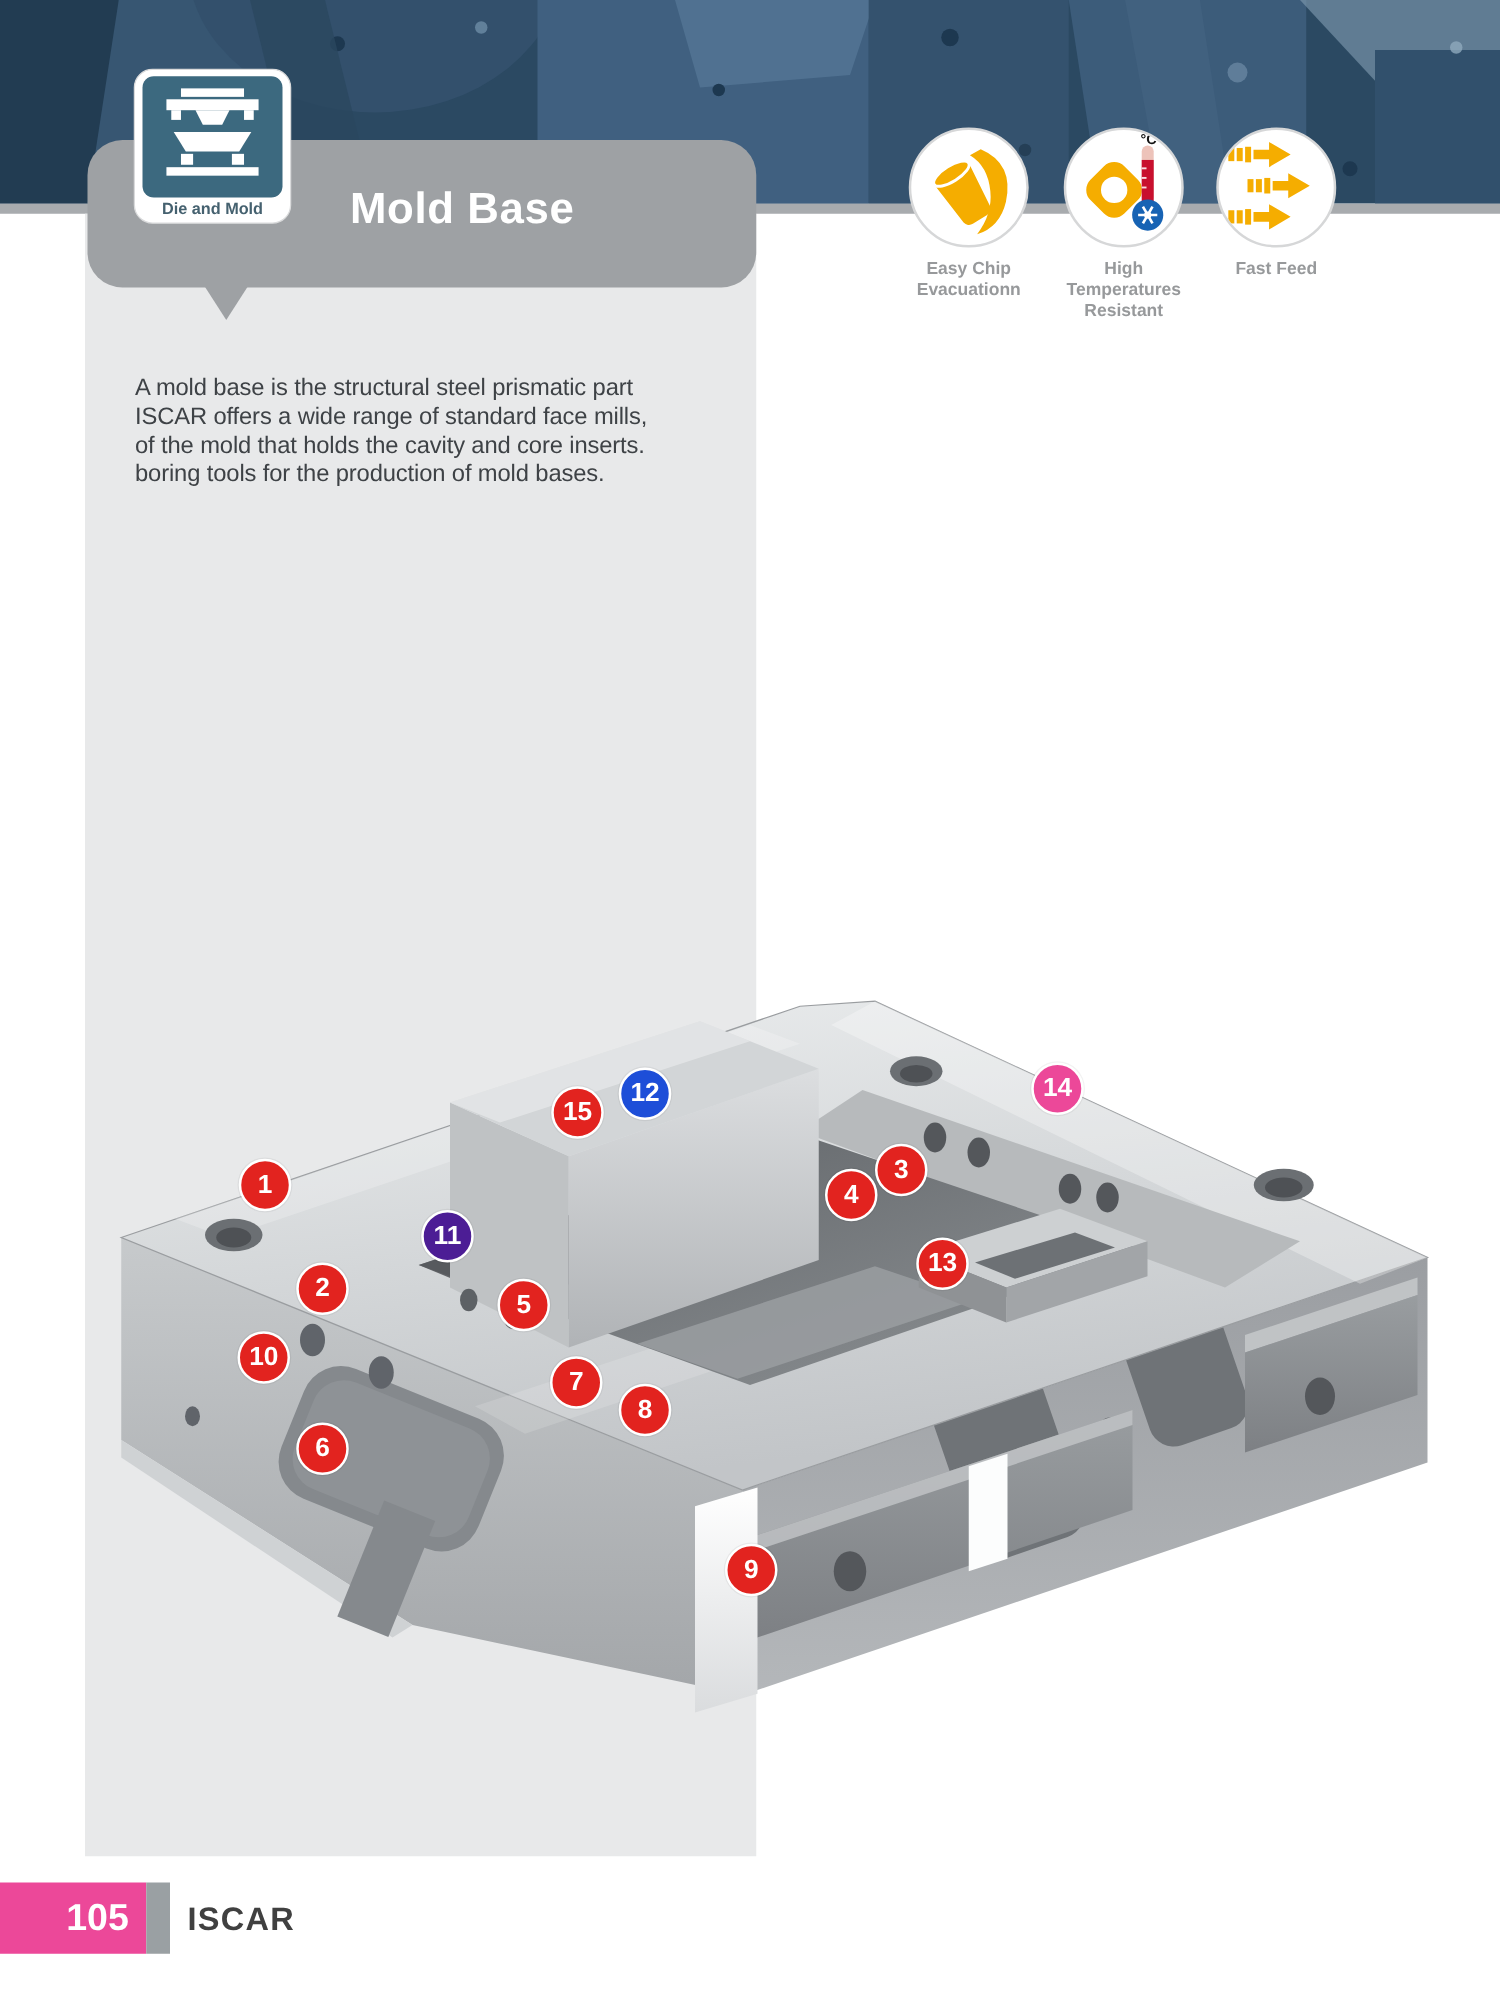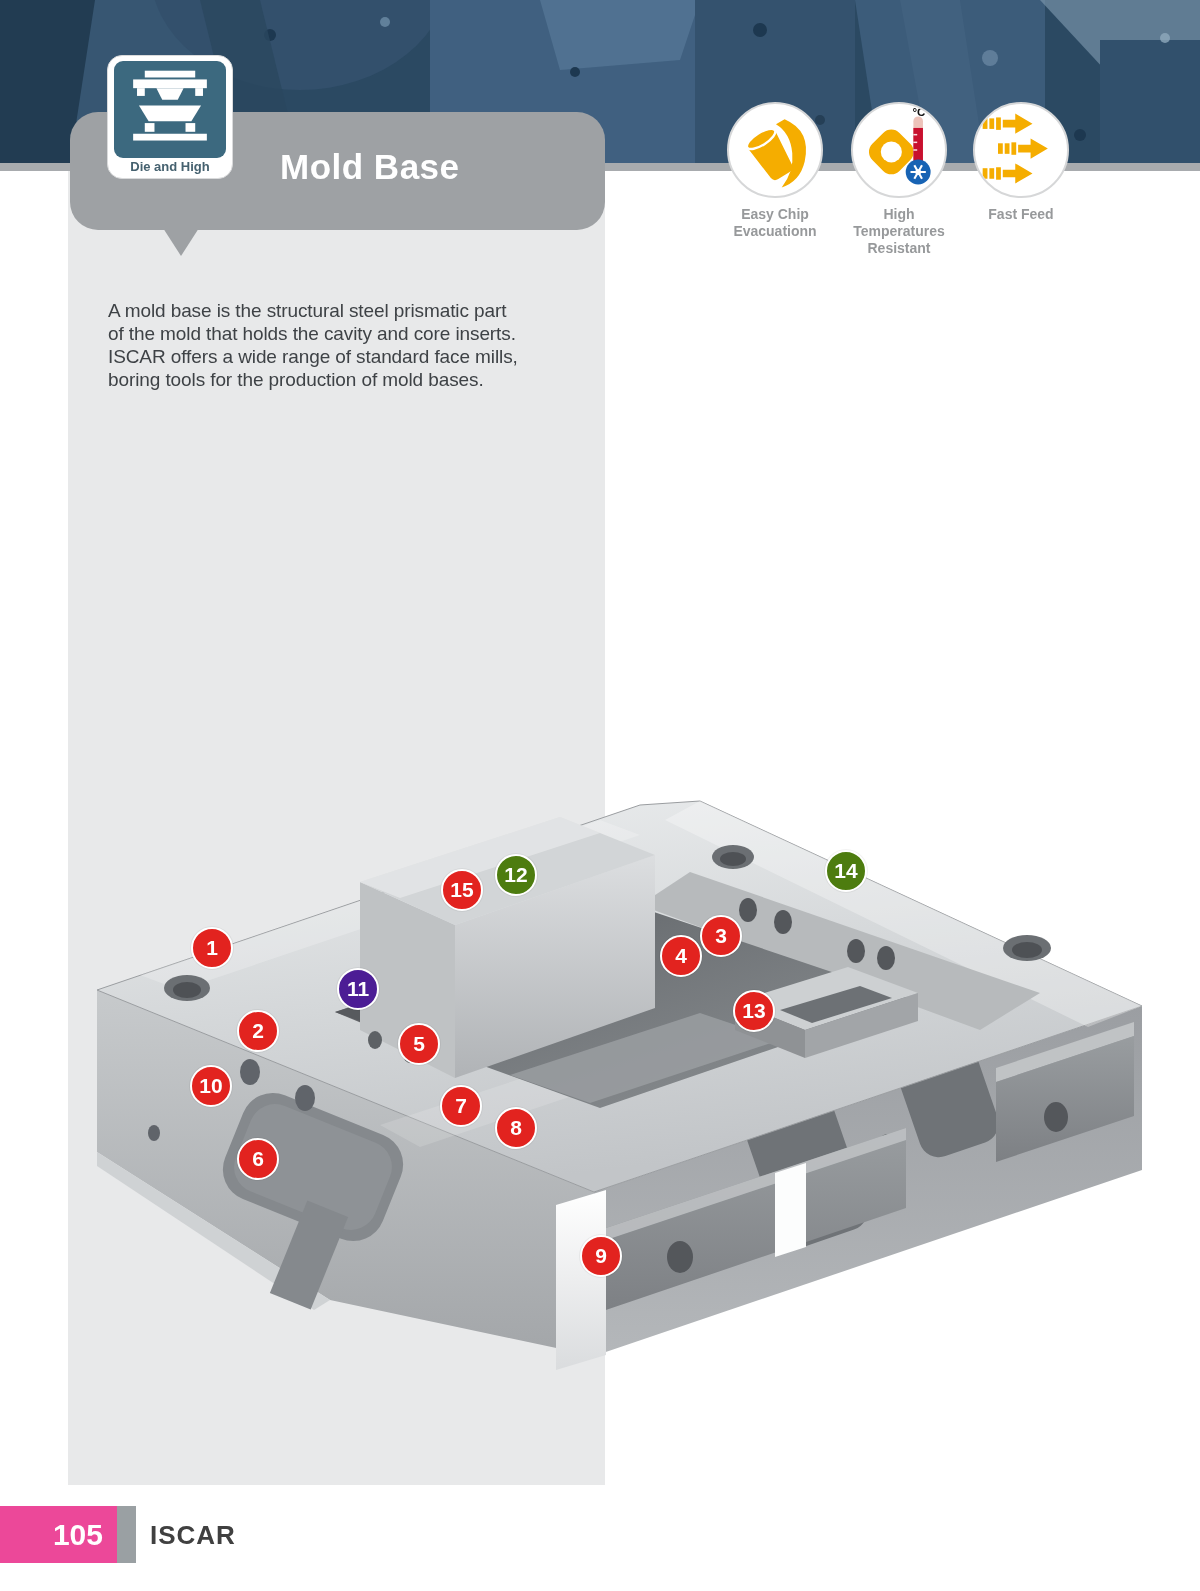--- a/index.html
+++ b/index.html
@@ -118,21 +118,21 @@
         <rect x="12" y="19" width="76" height="9" fill="#ffffff"></rect>
         <rect x="16" y="28" width="8" height="8" fill="#ffffff"></rect>
         <rect x="76" y="28" width="8" height="8" fill="#ffffff"></rect>
         <polygon points="36,28 64,28 58,40 42,40" fill="#ffffff"></polygon>
         <polygon points="18,46 82,46 72,62 28,62" fill="#ffffff"></polygon>
         <rect x="24" y="64" width="10" height="9" fill="#ffffff"></rect>
         <rect x="66" y="64" width="10" height="9" fill="#ffffff"></rect>
         <rect x="12" y="75" width="76" height="7" fill="#ffffff"></rect>
       </svg>
     </div>
-    <div class="badge-label">Die and High</div>
+    <div class="badge-label">Die and Mold</div>
   </div>
 
   <div class="feature f1">
     <div class="circle">
       <svg viewBox="0 0 96 96" width="92" height="92">
         <path d="M58 16 q28 12 21 44 q-5 21 -24 27 q13 -17 11 -36 q-2 -21 -17 -30 z" fill="#f5ad00"></path>
         <g transform="rotate(-32 42 50)">
           <path d="M25 34 h34 l-4 40 a6 6 0 0 1 -6 5 h-14 a6 6 0 0 1 -6 -5 z" fill="#f5ad00"></path>
           <ellipse cx="42" cy="34" rx="17" ry="6.5" fill="#f5ad00" stroke="#ffffff" stroke-width="2.5"></ellipse>
         </g>
@@ -196,22 +196,22 @@
         </g>
       </svg>
     </div>
     <div class="flabel">
       <span>Fast Feed</span>
     </div>
   </div>
 
   <div class="description">
       <div class="desc-line">A mold base is the structural steel prismatic part</div>
+      <div class="desc-line">ISCAR offers a wide range of standard face mills,</div>
       <div class="desc-line">of the mold that holds the cavity and core inserts.</div>
-      <div class="desc-line">ISCAR offers a wide range of standard face mills,</div>
       <div class="desc-line">boring tools for the production of mold bases.</div>
     </div>
 
   <svg class="mold-svg" viewBox="0 0 1080 590">
     <defs>
       <linearGradient id="gTop" x1="0" y1="0" x2="0.3" y2="1">
         <stop offset="0" stop-color="#eceeef"></stop>
           <stop offset="0.55" stop-color="#d4d7d9"></stop>
           <stop offset="1" stop-color="#c2c5c8"></stop>
       </linearGradient>
@@ -312,23 +312,23 @@
       <div class="callout" style="left: 258px; top: 1031px; background: rgb(226, 35, 31);">2</div>
       <div class="callout" style="left: 721px; top: 936px; background: rgb(226, 35, 31);">3</div>
       <div class="callout" style="left: 681px; top: 956px; background: rgb(226, 35, 31);">4</div>
       <div class="callout" style="left: 419px; top: 1044px; background: rgb(226, 35, 31);">5</div>
       <div class="callout" style="left: 258px; top: 1159px; background: rgb(226, 35, 31);">6</div>
       <div class="callout" style="left: 461px; top: 1106px; background: rgb(226, 35, 31);">7</div>
       <div class="callout" style="left: 516px; top: 1128px; background: rgb(226, 35, 31);">8</div>
       <div class="callout" style="left: 601px; top: 1256px; background: rgb(226, 35, 31);">9</div>
       <div class="callout" style="left: 211px; top: 1086px; background: rgb(226, 35, 31);">10</div>
       <div class="callout" style="left: 358px; top: 989px; background: #4c1d95;">11</div>
-      <div class="callout" style="left: 516px; top: 875px; background: #4d7c0f;">12</div>
+      <div class="callout" style="left: 516px; top: 875px; background: #1d4ed8;">12</div>
       <div class="callout" style="left: 754px; top: 1011px; background: rgb(226, 35, 31);">13</div>
-      <div class="callout" style="left: 846px; top: 871px; background: #4d7c0f;">14</div>
+      <div class="callout" style="left: 846px; top: 871px; background: #ec4899;">14</div>
       <div class="callout" style="left: 462px; top: 890px; background: rgb(226, 35, 31);">15</div>
     </div>
 
   <div class="footer-pagenum">105</div>
   <div class="footer-gray"></div>
   <div class="footer-brand">ISCAR</div>
 
 </div>
 
 </body></html>

